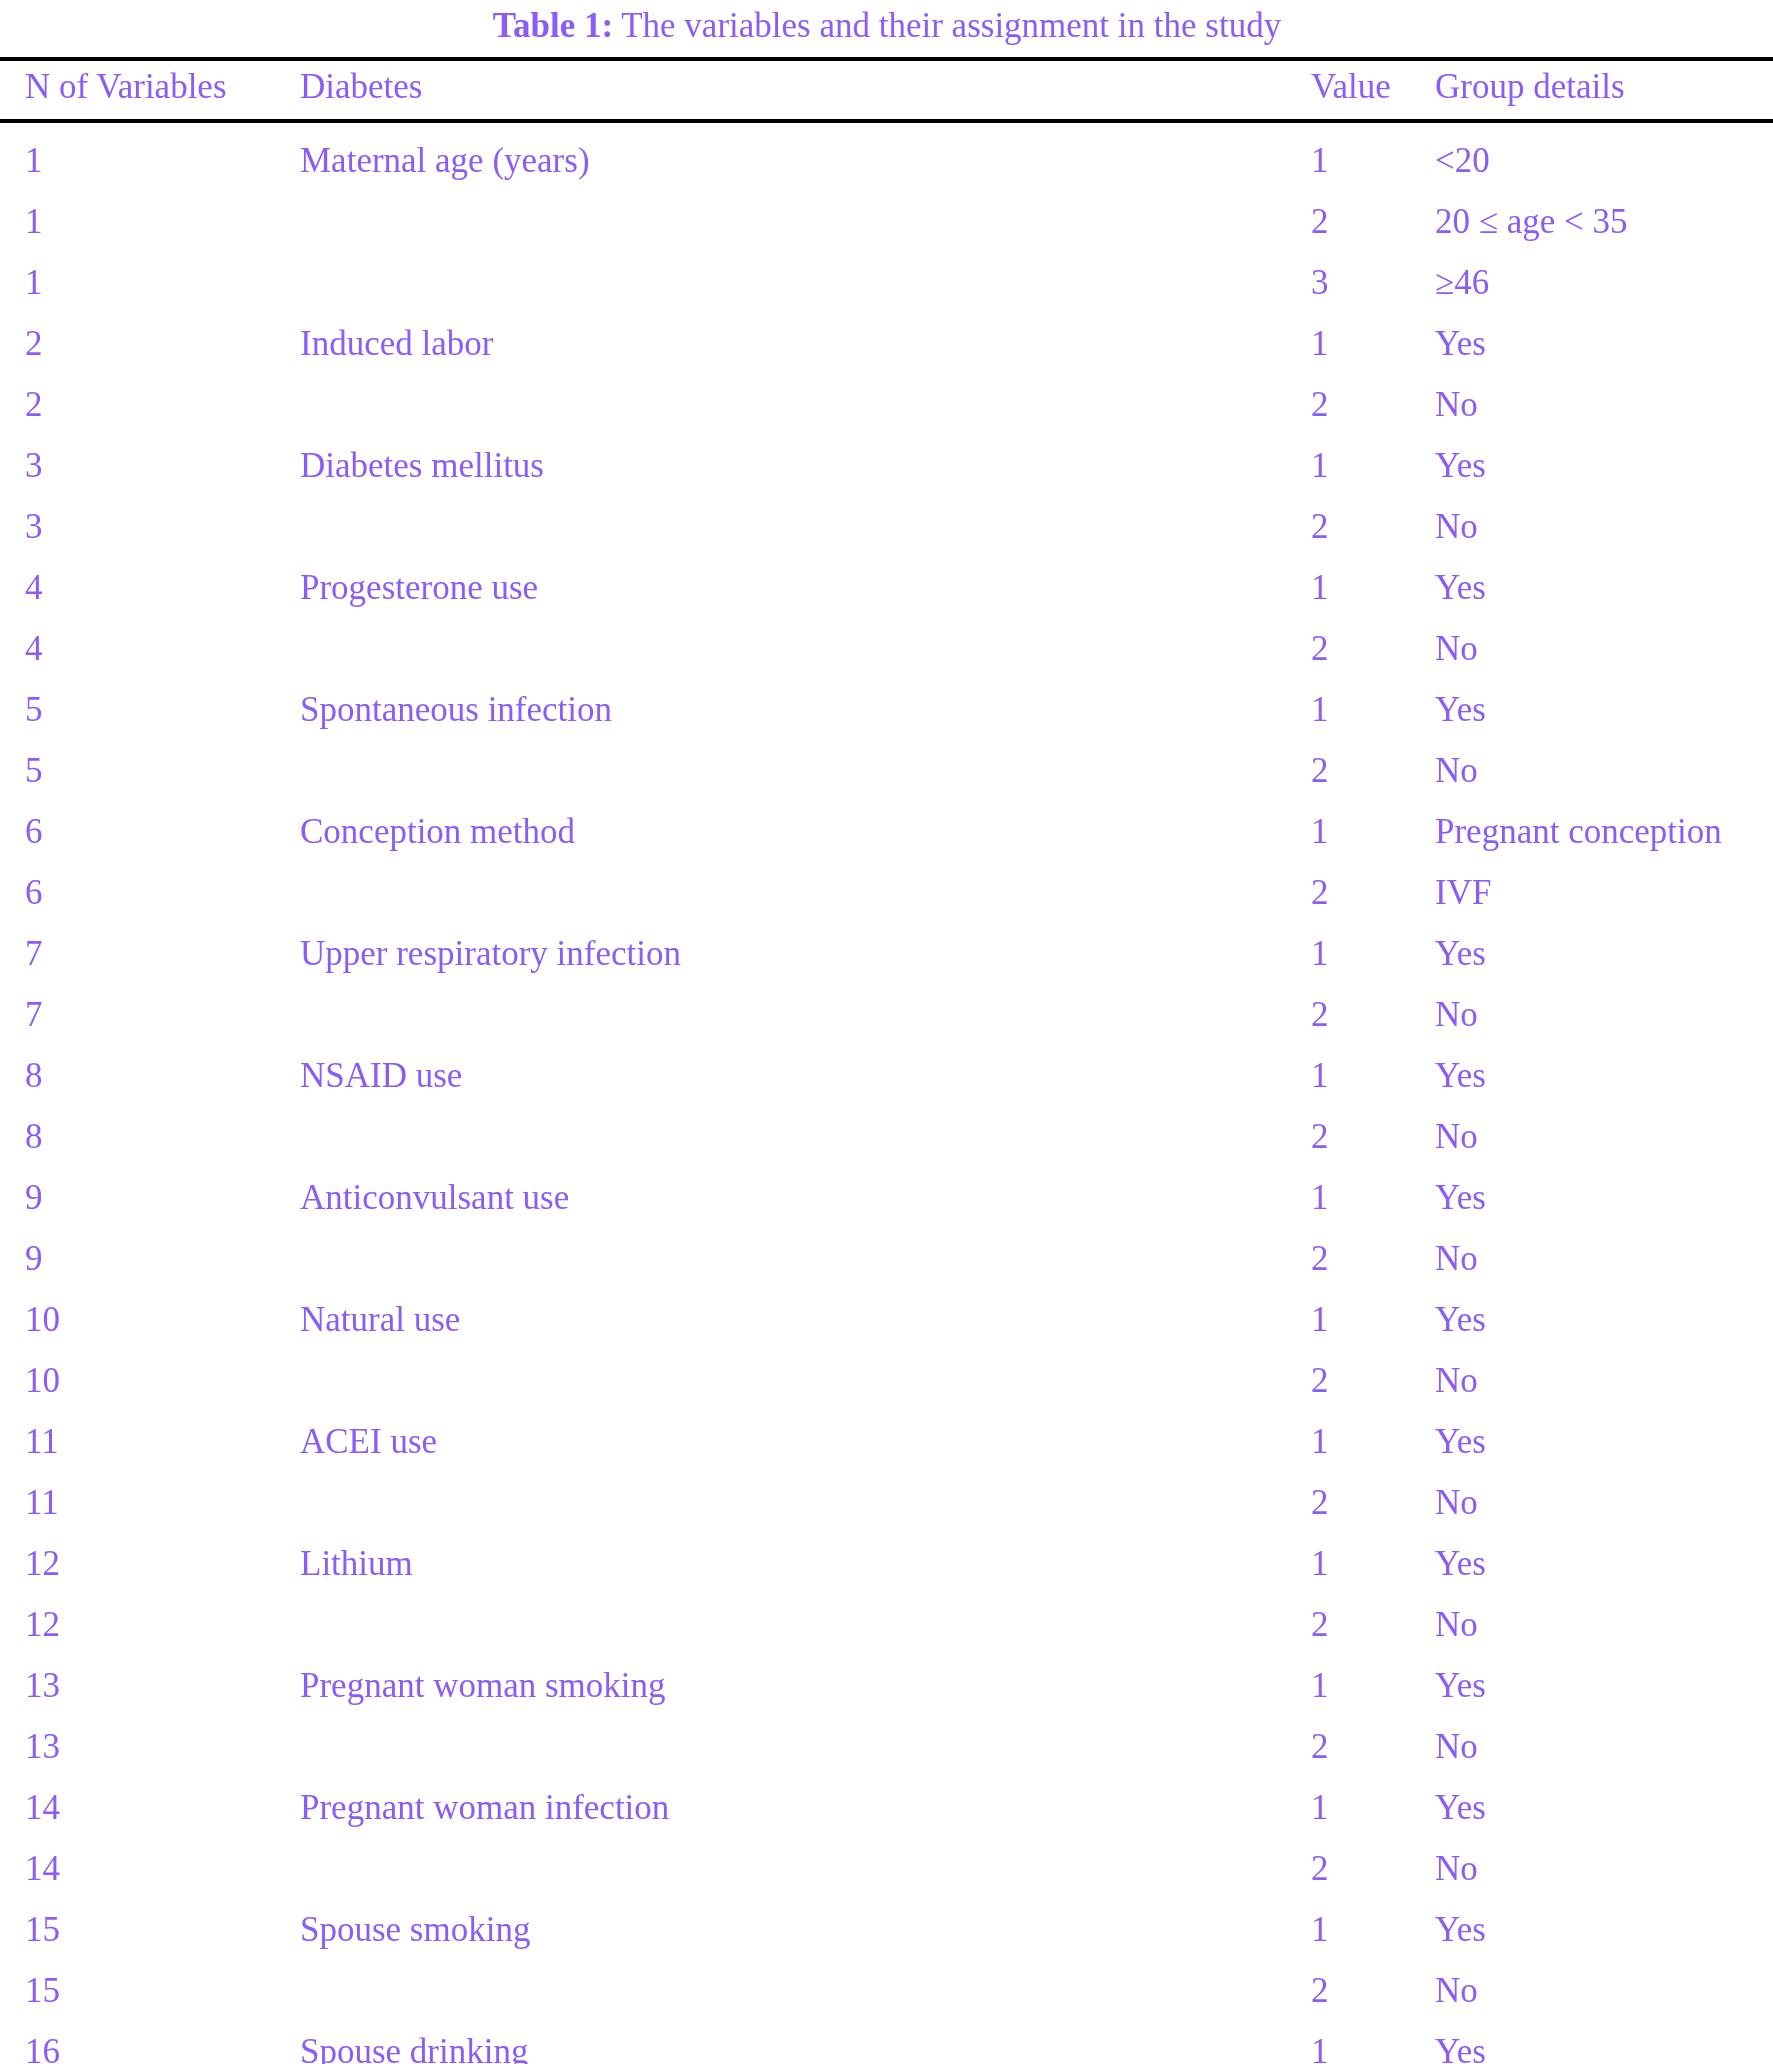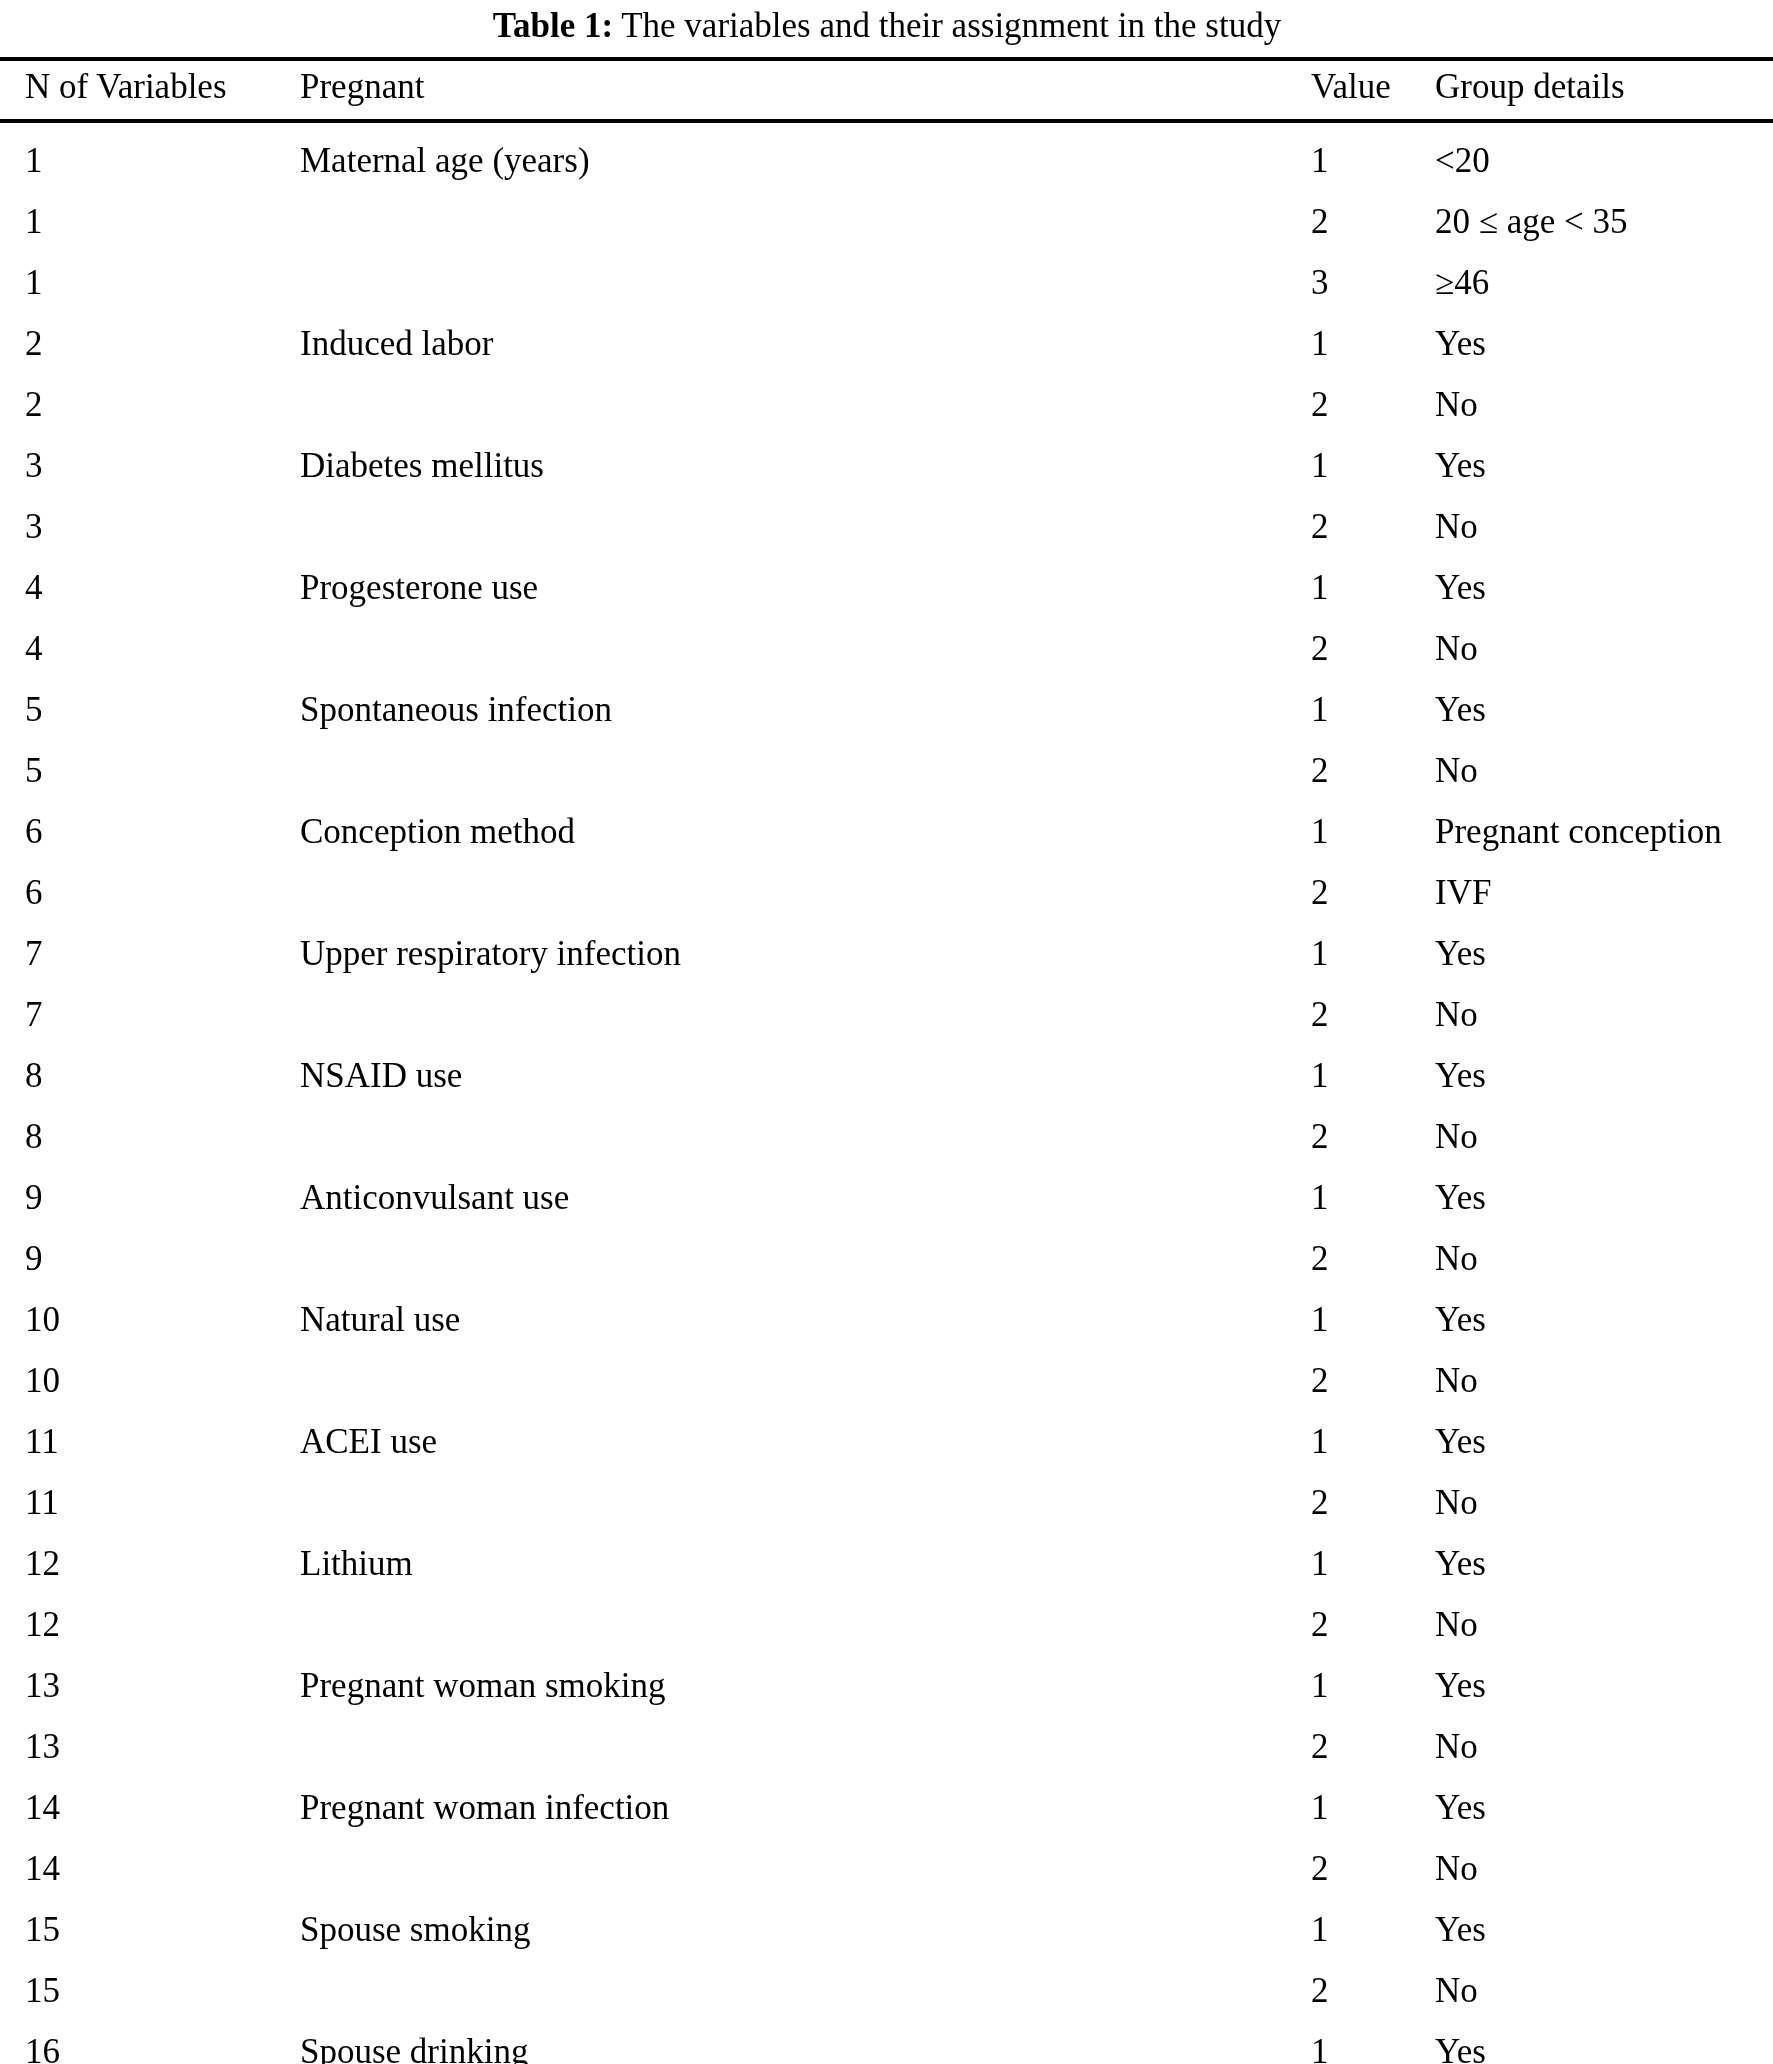--- a/index.html
+++ b/index.html
@@ -5,21 +5,21 @@
   html, body {
     margin: 0;
     padding: 0;
     background: #ffffff;
   }
   .page {
     position: relative;
     width: 1774px;
     height: 2064px;
     background: #ffffff;
-    color: #000000;
+    color: #8b5cf6;
     font-family: "Liberation Serif", "DejaVu Serif", serif;
     font-size: 35px;
     overflow: hidden;
   }
   .title-band {
     position: absolute;
     top: 0;
     left: 0;
     width: 100%;
     height: 52px;
@@ -68,21 +68,21 @@
 <div class="page">
 
   <div class="title-band">
     <span class="title-label">Table 1:</span><span> The variables and their assignment in the study</span>
   </div>
 
   <div class="rule rule-top"></div>
 
   <div class="header-row grid-cols">
     <div class="cell cell-n">N of Variables</div>
-    <div class="cell cell-variable">Pregnant</div>
+    <div class="cell cell-variable">Diabetes</div>
     <div class="cell cell-value">Value</div>
     <div class="cell cell-group">Group details</div>
   </div>
 
   <div class="rule rule-mid"></div>
 
   <div class="rows">
     <div class="row grid-cols">
       <div class="cell cell-n">1</div>
       <div class="cell cell-variable">Maternal age (years)</div>

